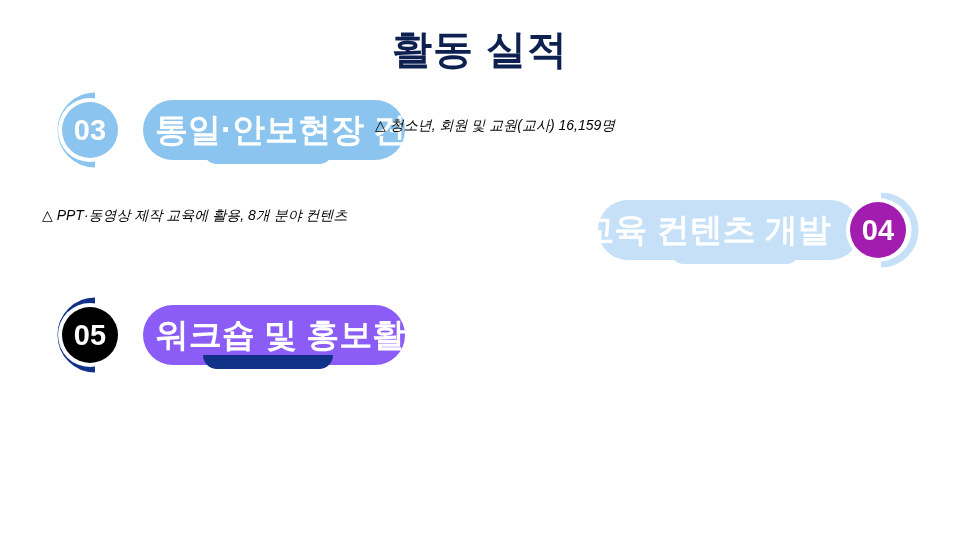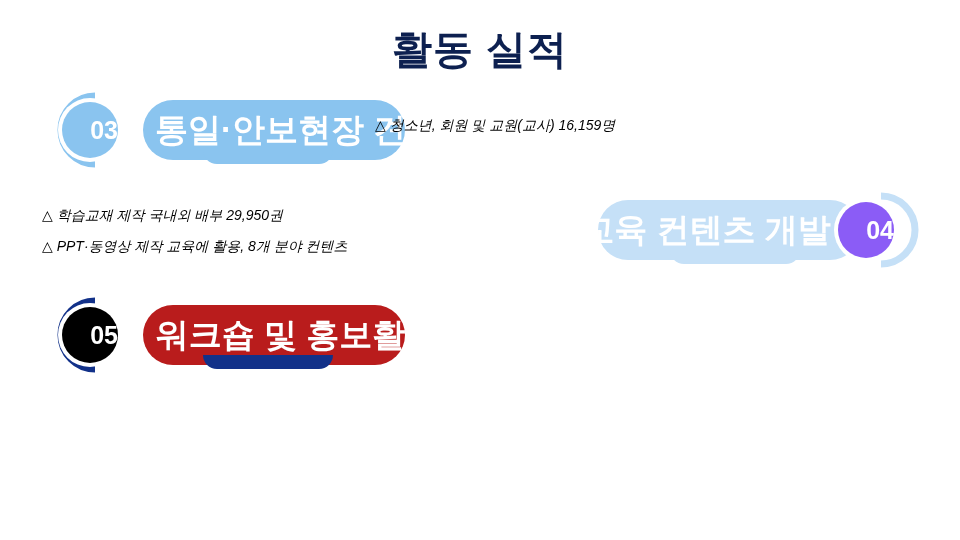--- a/index.html
+++ b/index.html
@@ -51,23 +51,23 @@
     bottom:-4px;
     border-bottom-left-radius:20px;
     border-bottom-right-radius:20px;
   }
 
   .badge{
     position:absolute;
     top:12px;
     width:56px;height:56px;
     border-radius:50%;
-    display:flex;align-items:center;justify-content:flex-end;
+    display:flex;align-items:center;justify-content:center;
     color:#ffffff;
-    font-size:25px;
+    font-size:29px;
     font-weight:bold;
     box-shadow:0 0 0 4px #ffffff;
     z-index:3;
   }
 
   .arc{
     position:absolute;
     top:0px;
     width:78px;height:80px;
     z-index:1;
@@ -110,42 +110,41 @@
 
   <div class="body-block" style="left:375px;top:110px;">
     <span class="line">△ 청소년, 회원 및 교원(교사) 16,159명</span>
   </div>
 
   <div class="section" style="left:598px;top:190px;width:340px;">
     <div class="pill right-pill" style="background:#c5e0f7;">
       <span>교육 컨텐츠 개발</span>
       <span class="tail" style="background:#c5e0f7;left:72px;width:130px;"></span>
     </div>
-    <div class="badge" style="left:240px;background:#8b5cf6;">
+    <div class="badge" style="left:252px;background:#a21caf;">
       <span>04</span>
     </div>
     <div class="arc" style="left:262px;">
       <svg width="78" height="80" viewBox="0 0 78 80">
         <path d="M21 6 A 34 34 0 1 1 21 74" fill="none" stroke="#c5e0f7" stroke-width="7" stroke-linecap="butt"></path>
       </svg>
     </div>
   </div>
 
   <div class="body-block" style="left:42px;top:200px;">
-    <span class="line">△ 학습교재 제작 국내외 배부 29,950권</span>
     <span class="line">△ PPT·동영상 제작 교육에 활용, 8개 분야 컨텐츠</span>
   </div>
 
   <div class="section" style="left:38px;top:295px;width:340px;">
     <div class="arc" style="left:0px;">
       <svg width="78" height="80" viewBox="0 0 78 80">
         <path d="M57 6 A 34 34 0 1 0 57 74" fill="none" stroke="#123189" stroke-width="7" stroke-linecap="butt"></path>
       </svg>
     </div>
-    <div class="pill left-pill" style="background:#b91c1c;">
+    <div class="pill left-pill" style="background:#8b5cf6;">
       <span>워크숍 및 홍보활동</span>
       <span class="tail" style="background:#123189;left:60px;width:130px;"></span>
     </div>
     <div class="badge" style="left:24px;background:#000000;">
       <span>05</span>
     </div>
   </div>
 
 
 </div>

